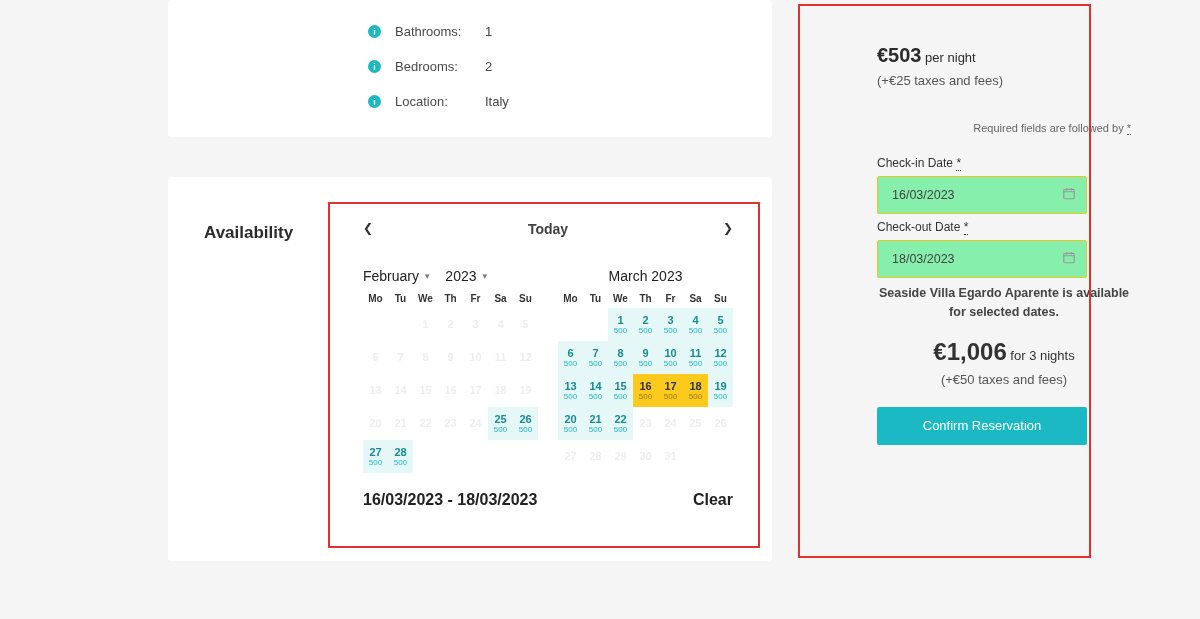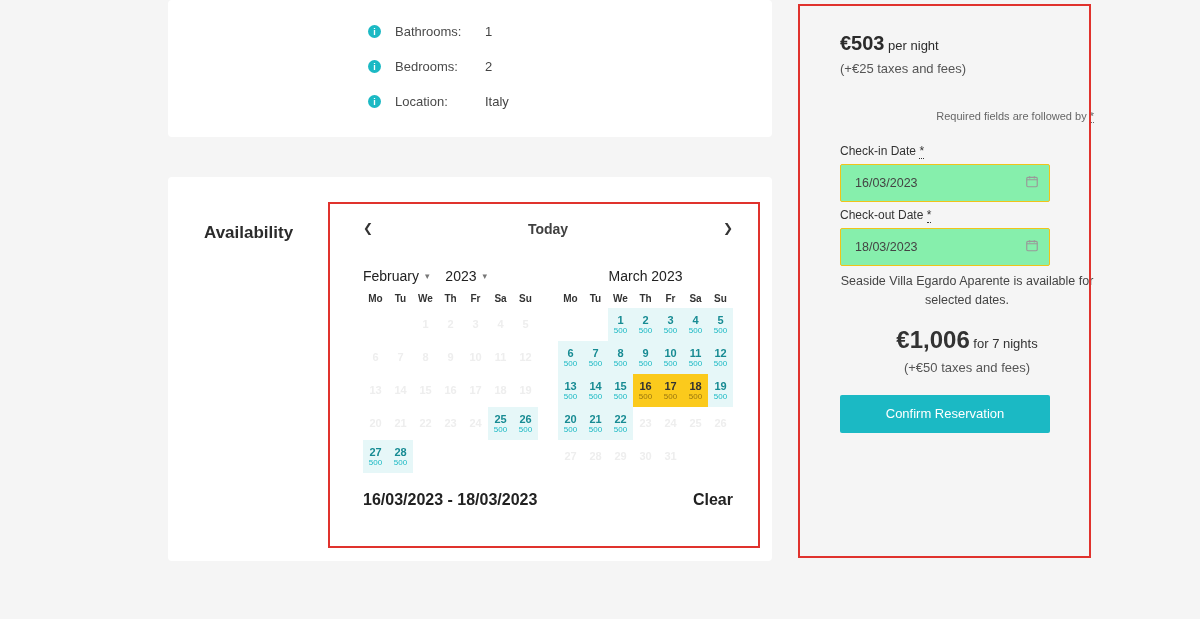--- a/index.html
+++ b/index.html
@@ -61,37 +61,37 @@
   .cal-footer { display:flex; justify-content: space-between; align-items:center; margin-top: 18px; font-size: 16px;}
   .range-text { font-weight:700; color:#222;}
   .clear-btn { font-weight:600; color:#222; cursor:pointer;}
 
   
   .booking-frame {
     position: absolute; left: 798px; top: 4px; width: 293px; height: 554px;
     border: 2px solid #e0322d; pointer-events: none;
   }
   .booking {
-    position: absolute; left: 798px; top: 4px; width: 338px; padding: 28px 42px 36px;
+    position: absolute; left: 835px; top: 4px; width: 338px; padding: 40px 42px 36px;
   }
   .price-line { color:#2b2b2b; margin-bottom:6px; }
   .price-big { font-size: 20px; font-weight: 800; }
   .price-unit { font-size: 13px; }
   .taxes { font-size: 13px; color:#555; margin-bottom: 34px;}
   .required-note { font-size: 11px; color:#666; margin-bottom: 22px; text-align: right; }
   .required-note .ast { border-bottom: 1px dotted #666; }
   .field-label { font-size: 12px; color:#333; margin-bottom:6px;}
   .field-label .ast { border-bottom:1px dotted #333;}
   .date-input {
     width: 210px; height: 38px; border: 1.5px solid #f0c419; border-radius: 2px;
     padding: 0 36px 0 14px; font-size: 12.5px; color:#444; position:relative;
     margin-bottom: 6px; background:#86efac; display:flex; align-items:center;
   }
   .date-input .cal-icon { position:absolute; right:10px; top:50%; transform:translateY(-50%); color:#888; }
-  .avail-msg { font-size: 12.5px; text-align:center; color:#444; line-height:1.5; margin-top: 6px; margin-bottom: 16px;}
+  .avail-msg { font-size: 12.5px; text-align:center; color:#444; line-height:1.5; margin-top: 6px; margin-bottom: 16px; font-weight: bold;}
   .total-line { text-align:center; margin-bottom: 6px;}
   .total-big { font-size: 24px; font-weight: 800;}
   .total-unit { font-size: 13px;}
   .total-taxes { text-align:center; font-size:13px; color:#555; margin-bottom: 20px;}
   .confirm-btn {
     width: 210px; height: 38px; background:#1bb9c4; color:#fff; border:none;
     font-size: 13px; font-weight:400; border-radius:2px; cursor:pointer;
   }
 
   svg.cal-svg { width:14px; height:14px; }
@@ -433,21 +433,21 @@
         <svg class="cal-svg" viewBox="0 0 24 24" fill="none" stroke="#999" stroke-width="2">
             <rect x="3" y="5" width="18" height="16" rx="2"></rect>
             <path d="M3 9h18M8 3v4M16 3v4"></path>
           </svg>
       </span>
     </div>
 
     <div class="avail-msg">Seaside Villa Egardo Aparente is available for selected dates.</div>
 
     <div class="total-line">
-      <span class="total-big">€1,006</span><span class="total-unit"> for 7 nights</span>
+      <span class="total-big">€1,006</span><span class="total-unit"> for 3 nights</span>
     </div>
     <div class="total-taxes">(+€50 taxes and fees)</div>
 
     <button class="confirm-btn">Confirm Reservation</button>
   </div>
 
   <div class="booking-frame"></div>
 
 </div>
 

